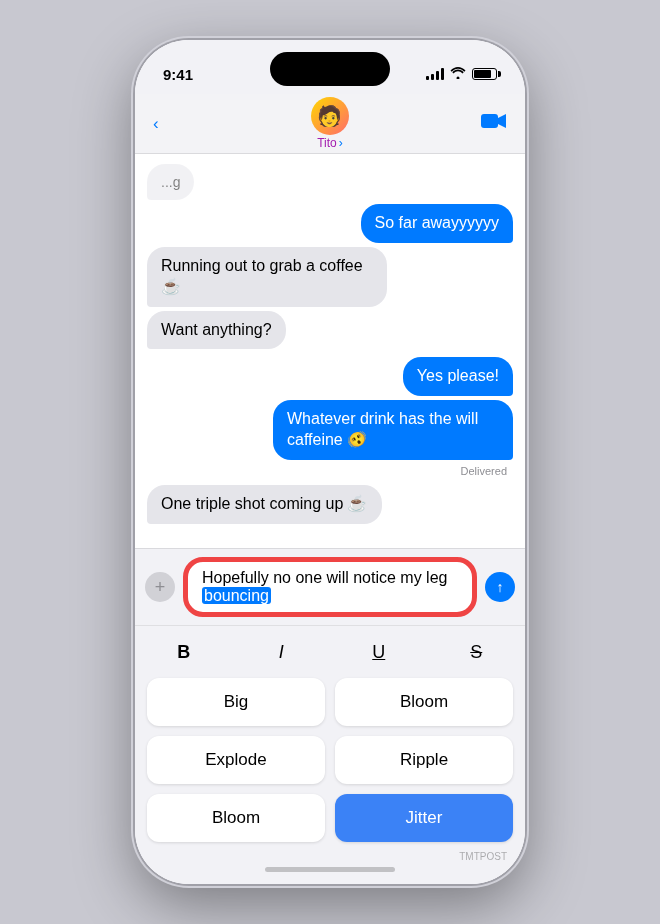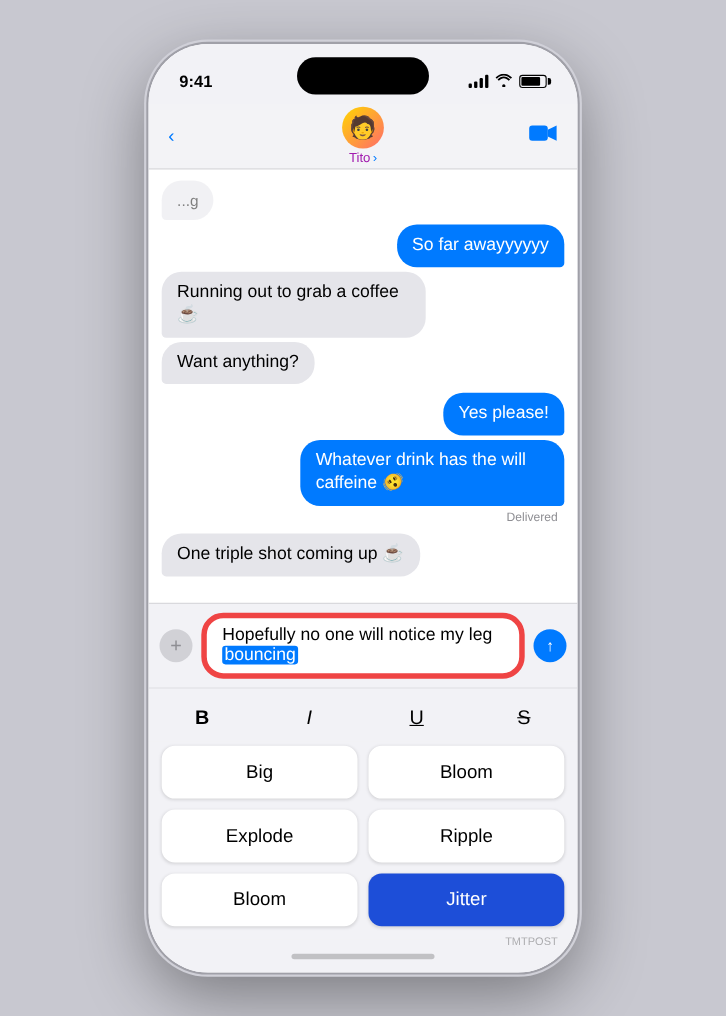--- a/index.html
+++ b/index.html
@@ -350,21 +350,21 @@
       display: flex;
       align-items: center;
       justify-content: center;
       font-size: 17px;
       color: #000;
       font-weight: 400;
       box-shadow: 0 1px 3px rgba(0,0,0,0.12);
     }
 
     .effect-btn.active {
-      background: #1d4ed8;
+      background: #3b82f6;
       color: #fff;
     }
 
     
     .home-indicator {
       height: 30px;
       background: #f2f2f6;
       display: flex;
       align-items: center;
       justify-content: center;

